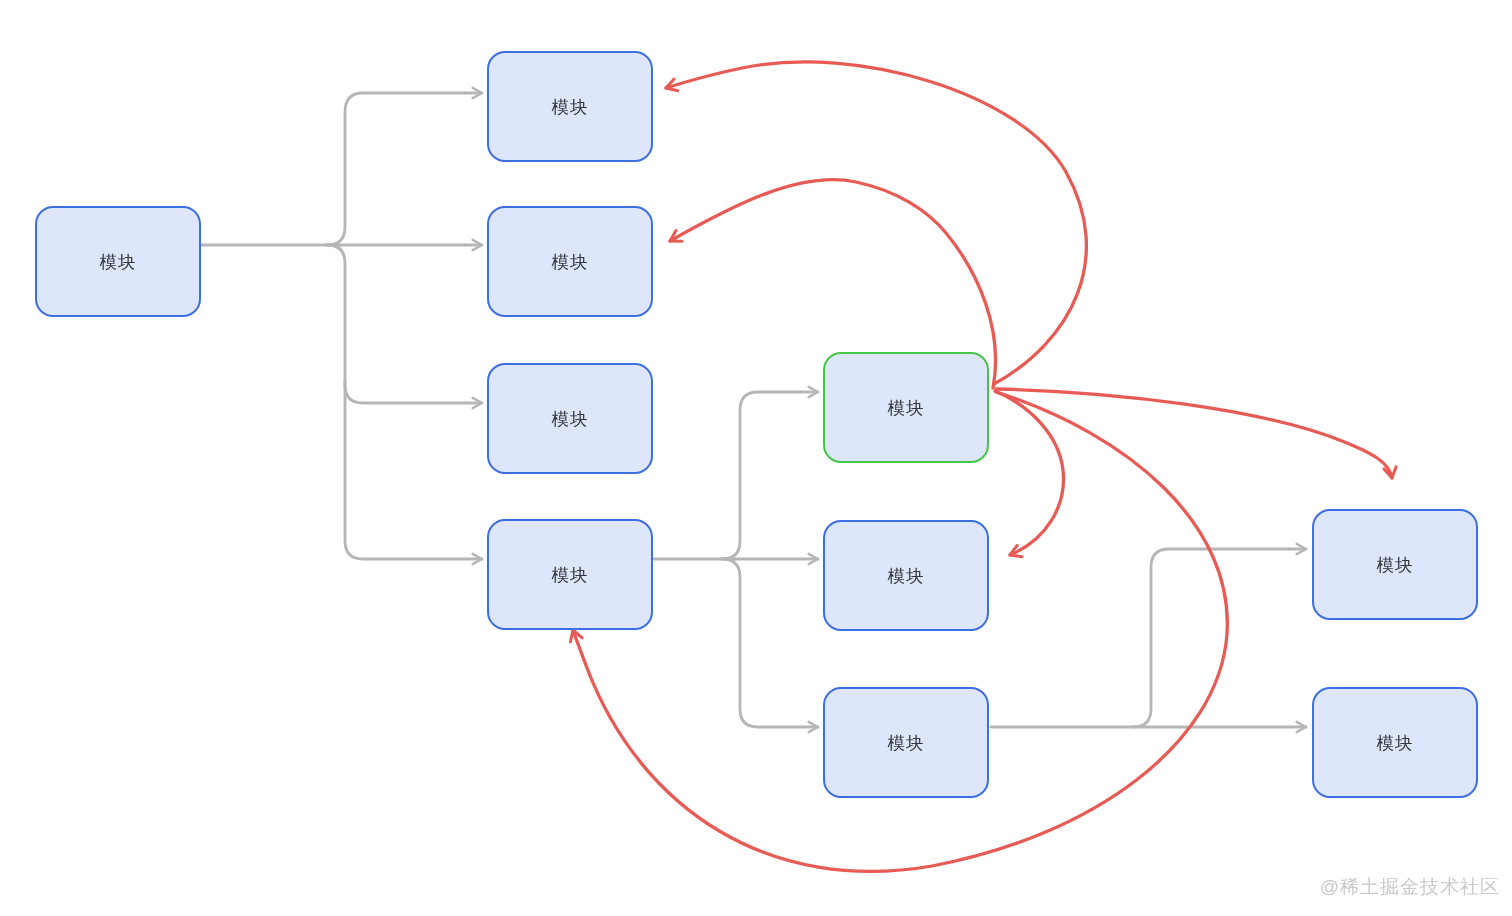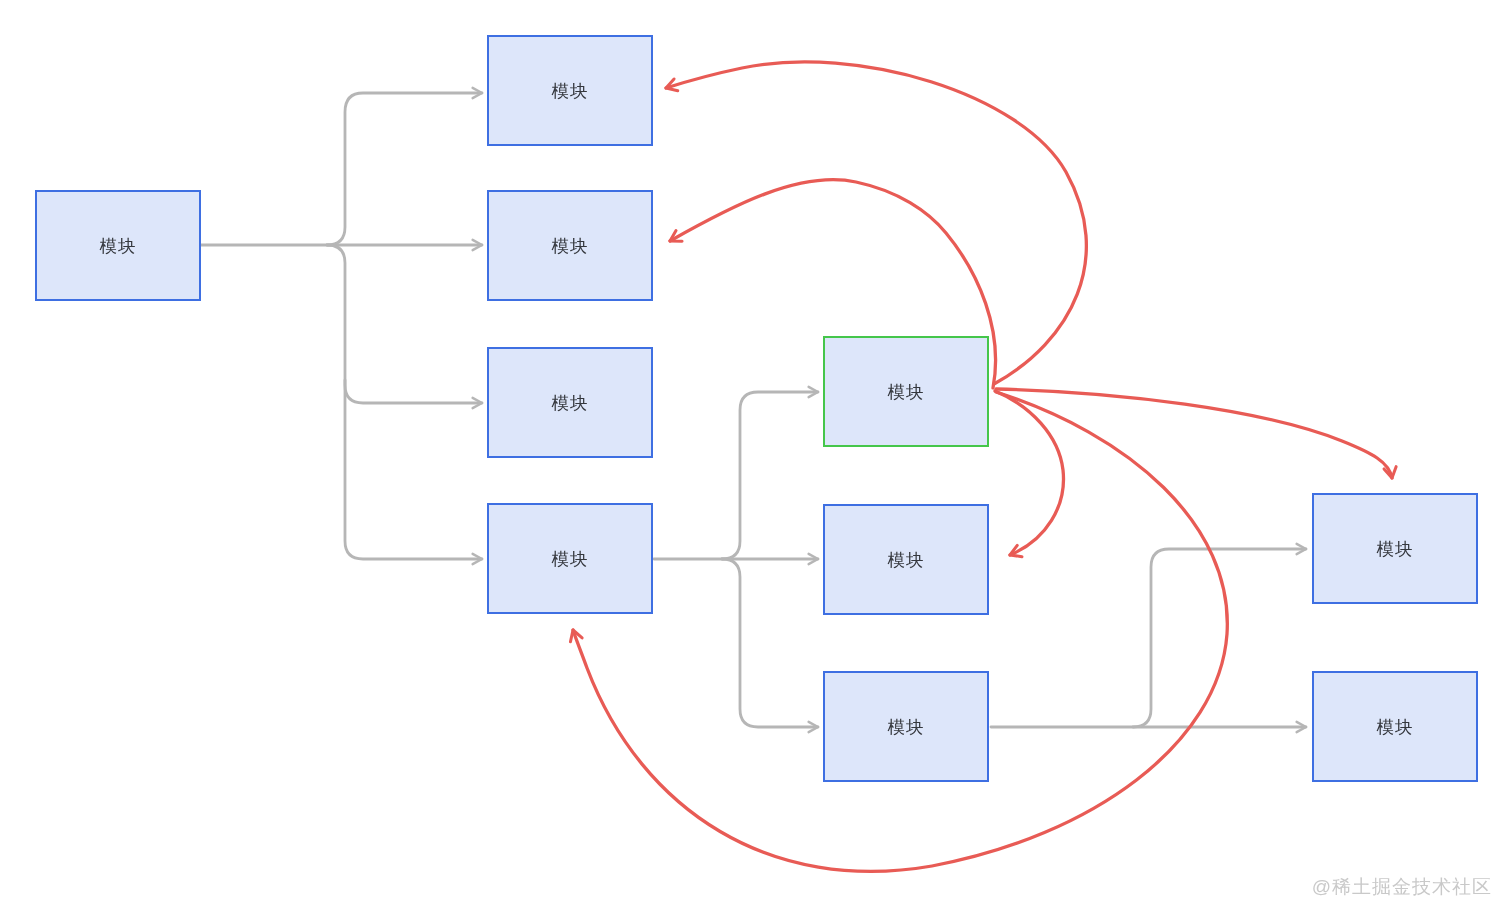--- a/index.html
+++ b/index.html
@@ -39,29 +39,30 @@
   .marker-gray { fill: none; stroke: var(--edge_gray); stroke-width: 2.6; stroke-linecap: round; stroke-linejoin: round; }
   .marker-red  { fill: none; stroke: var(--edge_red);  stroke-width: 3.2; stroke-linecap: round; stroke-linejoin: round; }
   .node {
     position: absolute;
     display: flex;
     align-items: center;
     justify-content: center;
     width: 166px; height: 111px;
     background: var(--node_fill);
     border: 2.5px solid var(--node_border);
-    border-radius: 0;
+    border-radius: 18px;
     color: var(--node_text);
     font-size: 17.5px;
     letter-spacing: 1px;
+    margin-top: 16px;
   }
   .node.highlighted { border-color: var(--highlight_border); }
   .watermark {
     position: absolute;
-    right: 20px; bottom: 16px;
+    right: 12px; bottom: 16px;
     color: var(--watermark_text);
     font-size: 19px;
     letter-spacing: 1px;
     text-align: center;
   }
 </style>
 </head>
 <body>
 
 <div class="canvas">

